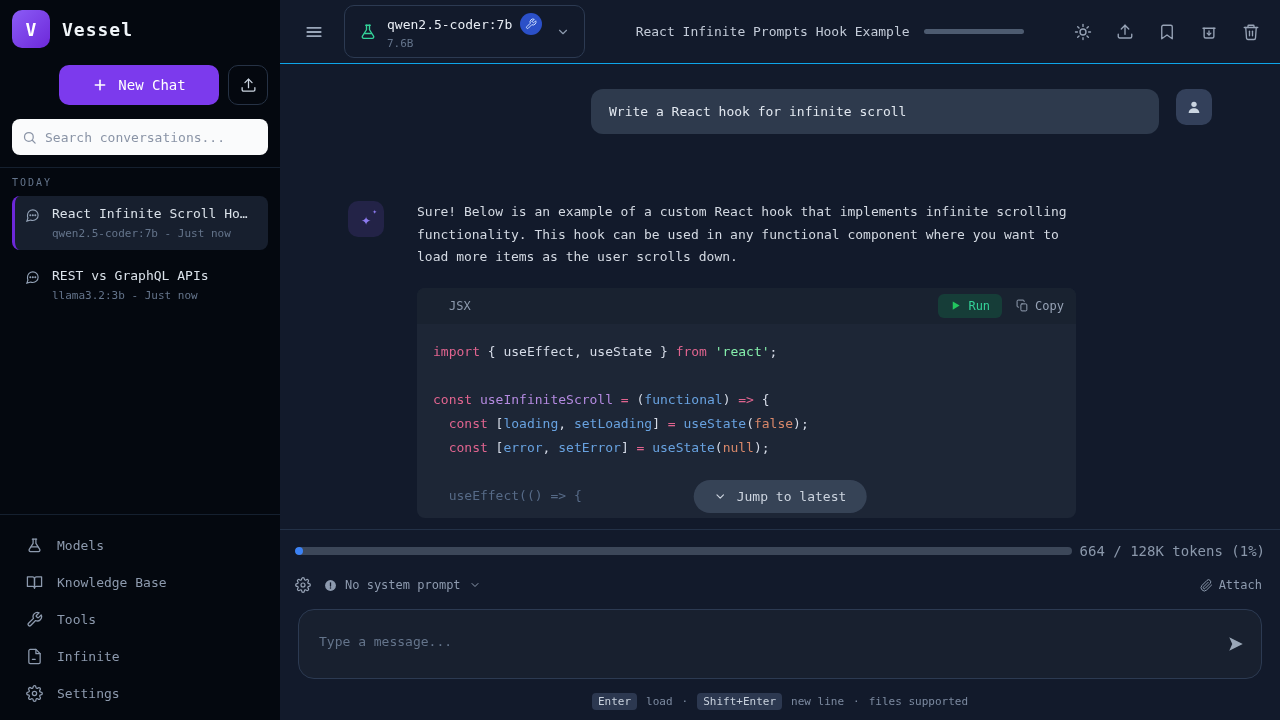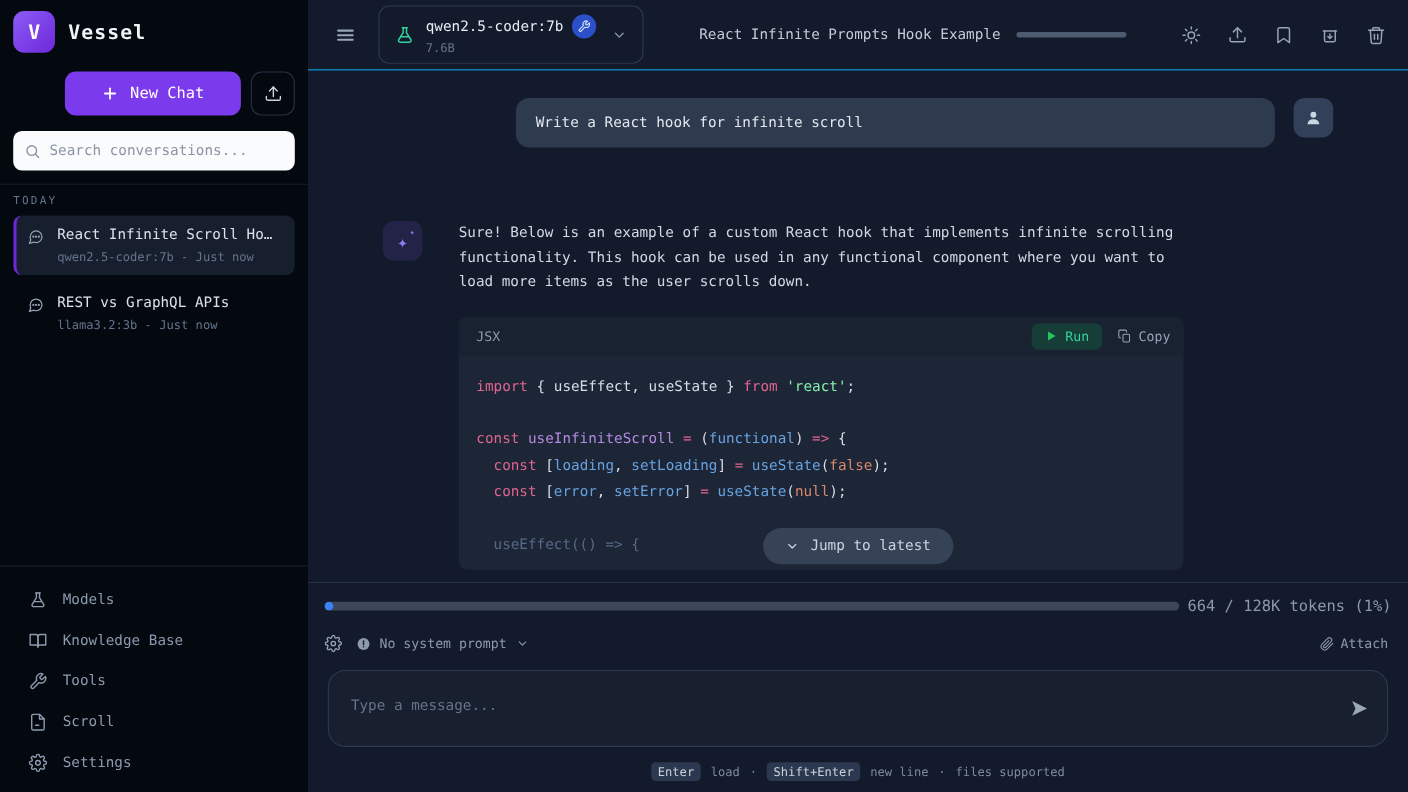--- a/index.html
+++ b/index.html
@@ -43,30 +43,30 @@
   .model-caret { color:#8d9aae; margin-left:4px; }
   .topbar-center { flex:1; display:flex; align-items:center; justify-content:center; gap:14px; min-width:0; }
   .chat-title { font-size:13px; color:#c3cbd8; white-space:nowrap; }
   .title-progress { width:100px; height:5px; border-radius:3px; background:#4d5b70; }
   .topbar-icons { display:flex; align-items:center; gap:24px; color:#97a3b6; }
   .icon-btn { background:none; border:none; color:#97a3b6; cursor:pointer; display:flex; padding:0; }
 
   
   .chat { flex:1; position:relative; overflow:hidden; padding:25px 0 0; }
   .user-row { display:flex; justify-content:flex-end; align-items:flex-start; gap:17px; padding-right:68px; }
-  .user-bubble { background:#2e3a4d; border-radius:12px; padding:15px 18px; font-size:13px; color:#e2e8f0; max-width:690px; width:690px; }
+  .user-bubble { background:#2e3a4d; border-radius:12px; padding:15px 18px; font-size:13px; color:#e2e8f0; max-width:690px; width:568px; }
   .user-avatar { width:36px; height:36px; border-radius:10px; background:#33405a; display:flex; align-items:center; justify-content:center; color:#cbd5e1; flex-shrink:0; }
   .assistant-row { display:flex; gap:33px; padding:0 0 0 68px; margin-top:67px; }
   .ai-avatar { width:36px; height:36px; border-radius:10px; background:#232347; display:flex; align-items:center; justify-content:center; color:#8d7bf0; font-size:16px; flex-shrink:0; position:relative; }
   .ai-avatar .spark-small { position:absolute; font-size:8px; top:6px; right:7px; }
   .assistant-content { width:659px; }
   .assistant-text { font-size:13px; line-height:22.5px; color:#d3d9e2; }
   .code-block { margin-top:19px; border-radius:8px; overflow:hidden; background:#1d2636; }
   .code-header { height:36px; background:#192230; display:flex; align-items:center; padding:0 12px 0 16px; }
-  .code-lang { font-size:12px; color:#8d9aae; }
+  .code-lang { font-size:12px; color:#8d9aae;margin-left:16px; }
   .code-actions { margin-left:auto; display:flex; align-items:center; gap:14px; }
   .run-btn { display:flex; align-items:center; gap:7px; background:rgba(20,83,63,.55); border:none; border-radius:6px; padding:5px 12px; color:#34d399; font-size:12px; font-family:inherit; cursor:pointer; }
   .copy-btn { display:flex; align-items:center; gap:6px; background:none; border:none; color:#97a3b6; font-size:12px; font-family:inherit; cursor:pointer; }
   .code-body { padding:16px 16px 10px; font-size:13px; }
   .code-line { line-height:24px; white-space:pre; }
   .tok-kw { color:#e0648f; } .tok-fn { color:#b48ae0; } .tok-id { color:#68a2e0; }
   .tok-str { color:#86efac; } .tok-lit { color:#d9886a; } .tok-pun { color:#d6dce8; }
   .tok-dim { color:#566a87; }
   .jump-pill { position:absolute; left:50%; transform:translateX(-50%); bottom:16px; background:rgba(56,68,88,.95); border:none; border-radius:18px; padding:9px 20px; display:flex; align-items:center; gap:10px; color:#ccd4df; font-size:13px; font-family:inherit; cursor:pointer; }
 
@@ -181,21 +181,21 @@
             <path d="M14.7 6.3a1 1 0 0 0 0 1.4l1.6 1.6a1 1 0 0 0 1.4 0l3.77-3.77a6 6 0 0 1-7.94 7.94l-6.91 6.91a2.12 2.12 0 0 1-3-3l6.91-6.91a6 6 0 0 1 7.94-7.94l-3.76 3.76z"></path>
           </svg>
         <span>Tools</span>
       </div>
       <div class="nav-item">
         <svg width="17" height="17" viewBox="0 0 24 24" fill="none" stroke="currentColor" stroke-width="1.8" stroke-linecap="round" stroke-linejoin="round">
             <path d="M14 2H6a2 2 0 0 0-2 2v16a2 2 0 0 0 2 2h12a2 2 0 0 0 2-2V8z"></path>
             <polyline points="14 2 14 8 20 8"></polyline>
             <line x1="9" y1="16" x2="13" y2="16"></line>
           </svg>
-        <span>Scroll</span>
+        <span>Infinite</span>
       </div>
       <div class="nav-item">
         <svg width="17" height="17" viewBox="0 0 24 24" fill="none" stroke="currentColor" stroke-width="1.8" stroke-linecap="round" stroke-linejoin="round">
             <circle cx="12" cy="12" r="3"></circle>
             <path d="M19.4 15a1.65 1.65 0 0 0 .33 1.82l.06.06a2 2 0 1 1-2.83 2.83l-.06-.06a1.65 1.65 0 0 0-1.82-.33 1.65 1.65 0 0 0-1 1.51V21a2 2 0 1 1-4 0v-.09A1.65 1.65 0 0 0 9 19.4a1.65 1.65 0 0 0-1.82.33l-.06.06a2 2 0 1 1-2.83-2.83l.06-.06a1.65 1.65 0 0 0 .33-1.82 1.65 1.65 0 0 0-1.51-1H3a2 2 0 1 1 0-4h.09A1.65 1.65 0 0 0 4.6 9a1.65 1.65 0 0 0-.33-1.82l-.06-.06a2 2 0 1 1 2.83-2.83l.06.06a1.65 1.65 0 0 0 1.82.33H9a1.65 1.65 0 0 0 1-1.51V3a2 2 0 1 1 4 0v.09a1.65 1.65 0 0 0 1 1.51 1.65 1.65 0 0 0 1.82-.33l.06-.06a2 2 0 1 1 2.83 2.83l-.06.06a1.65 1.65 0 0 0-.33 1.82V9a1.65 1.65 0 0 0 1.51 1H21a2 2 0 1 1 0 4h-.09a1.65 1.65 0 0 0-1.51 1z"></path>
           </svg>
         <span>Settings</span>
       </div>
     </nav>
   </aside>

